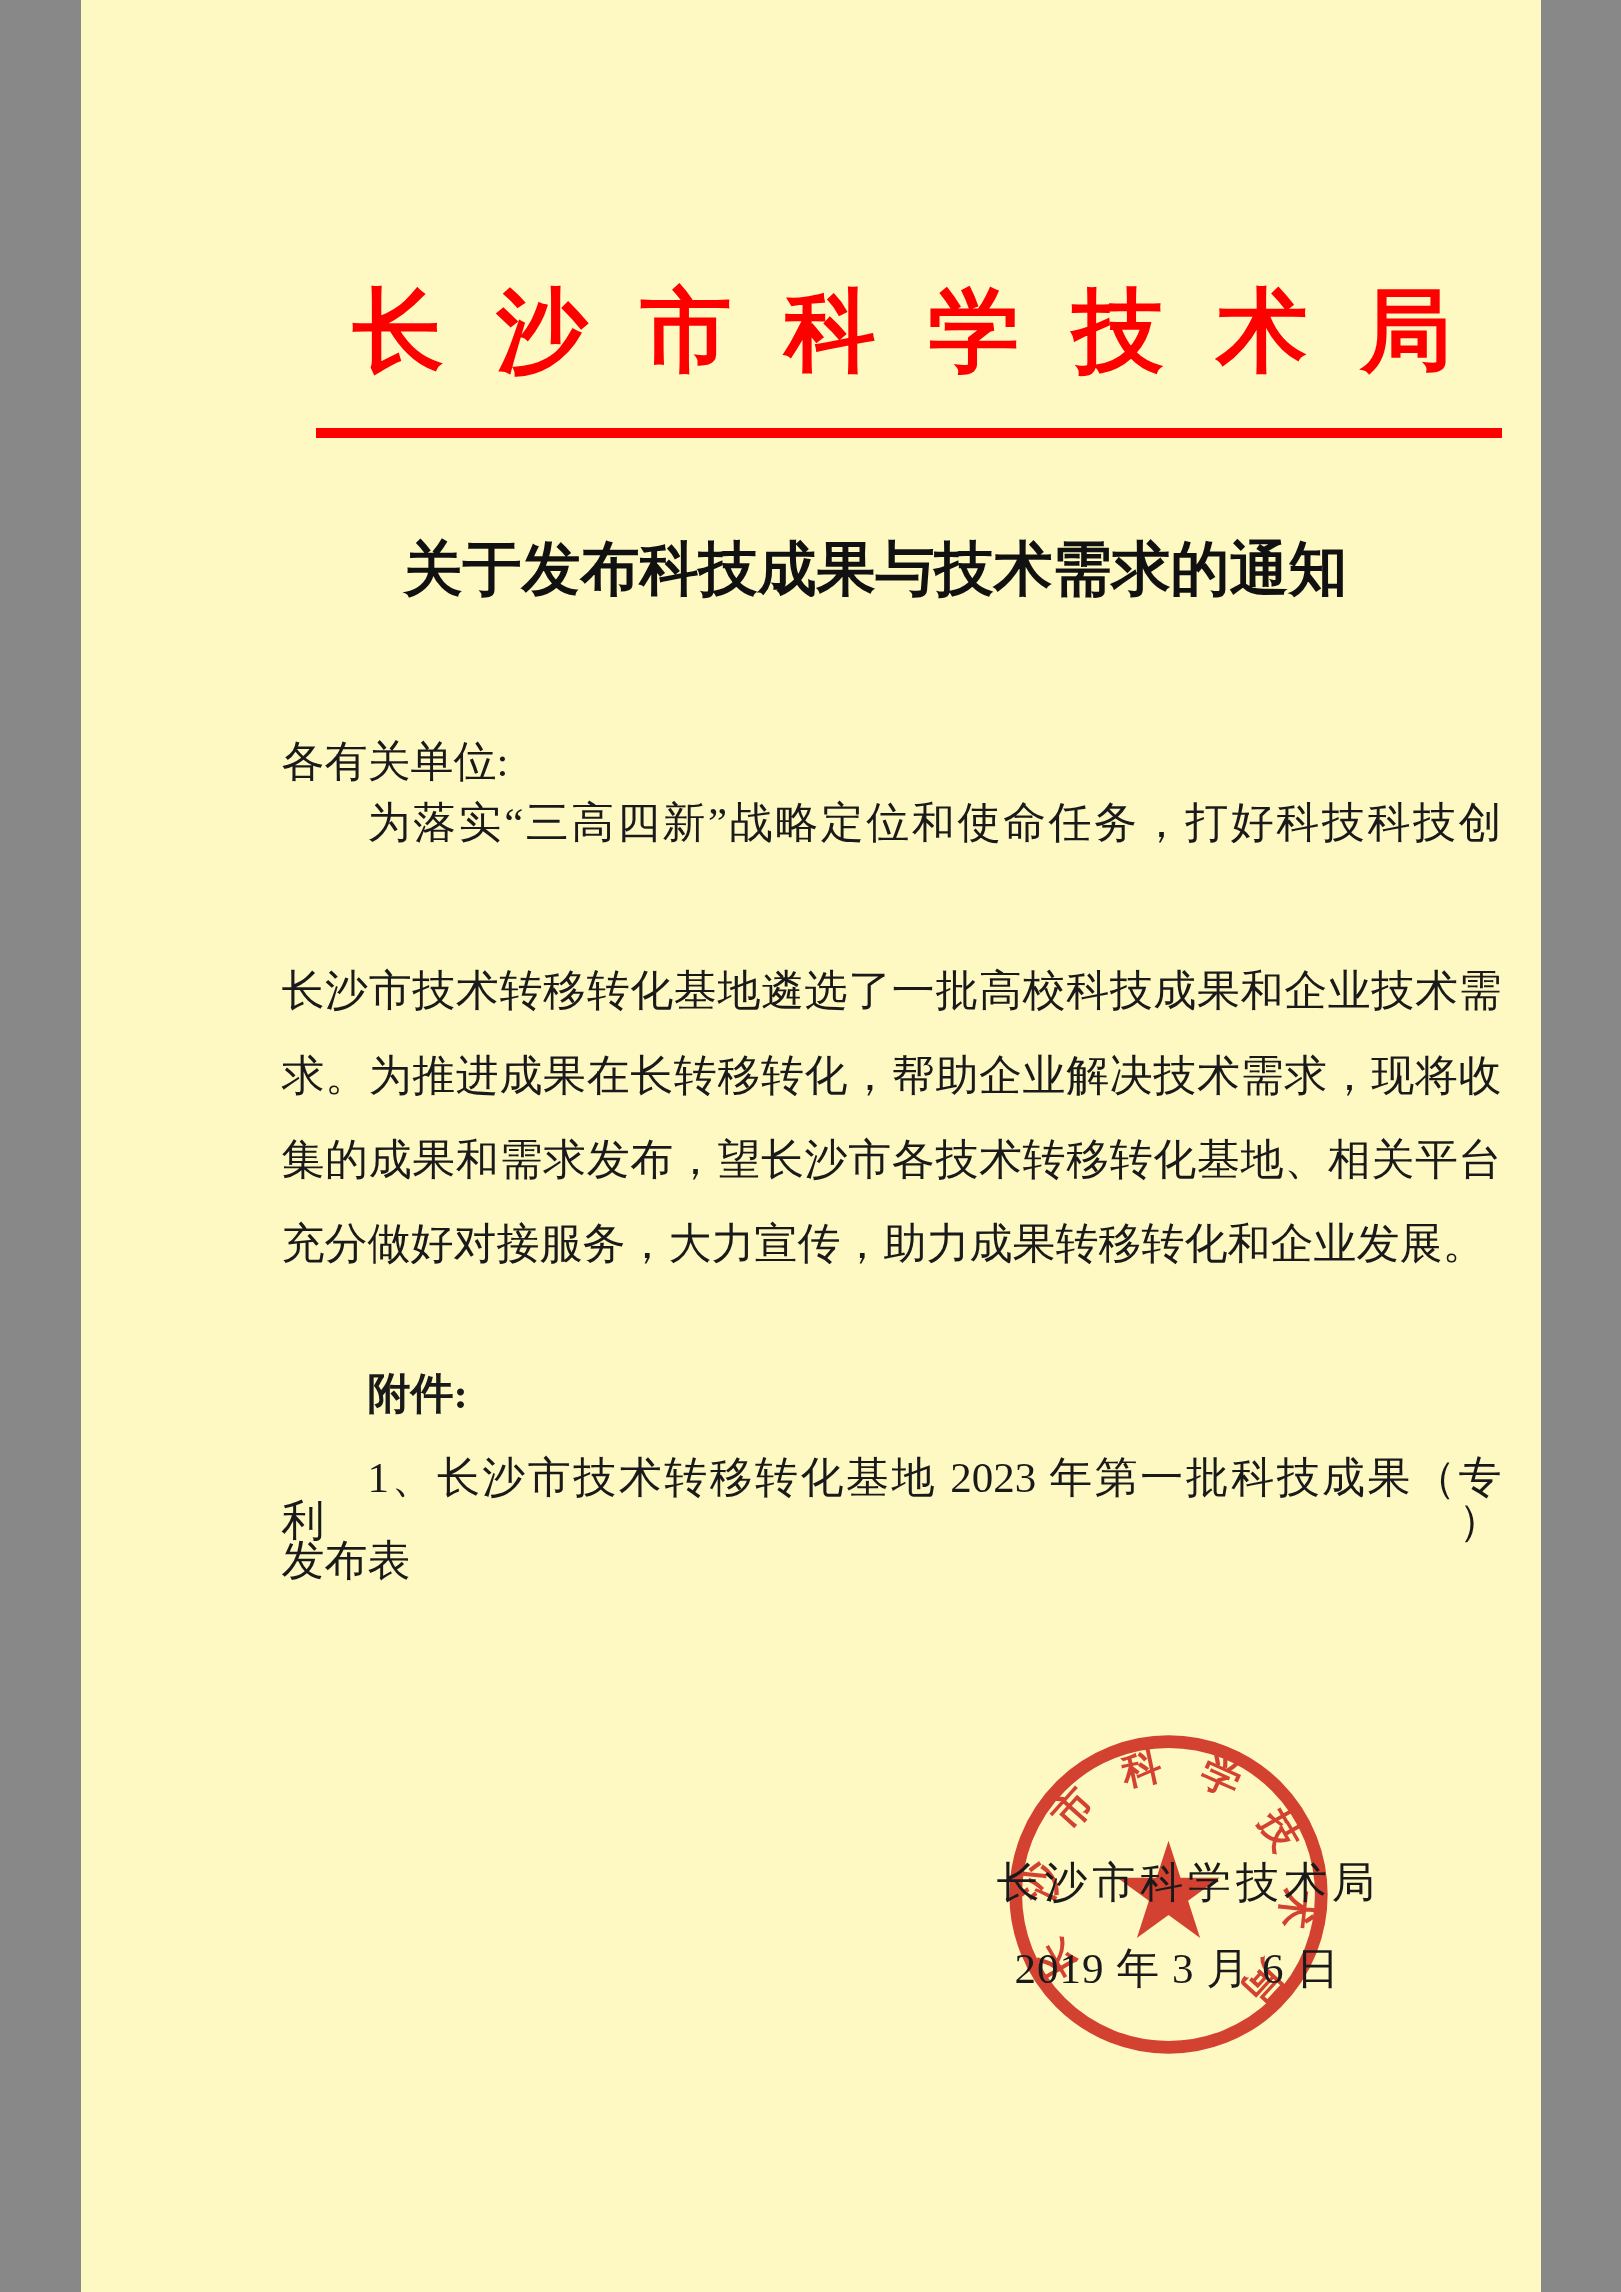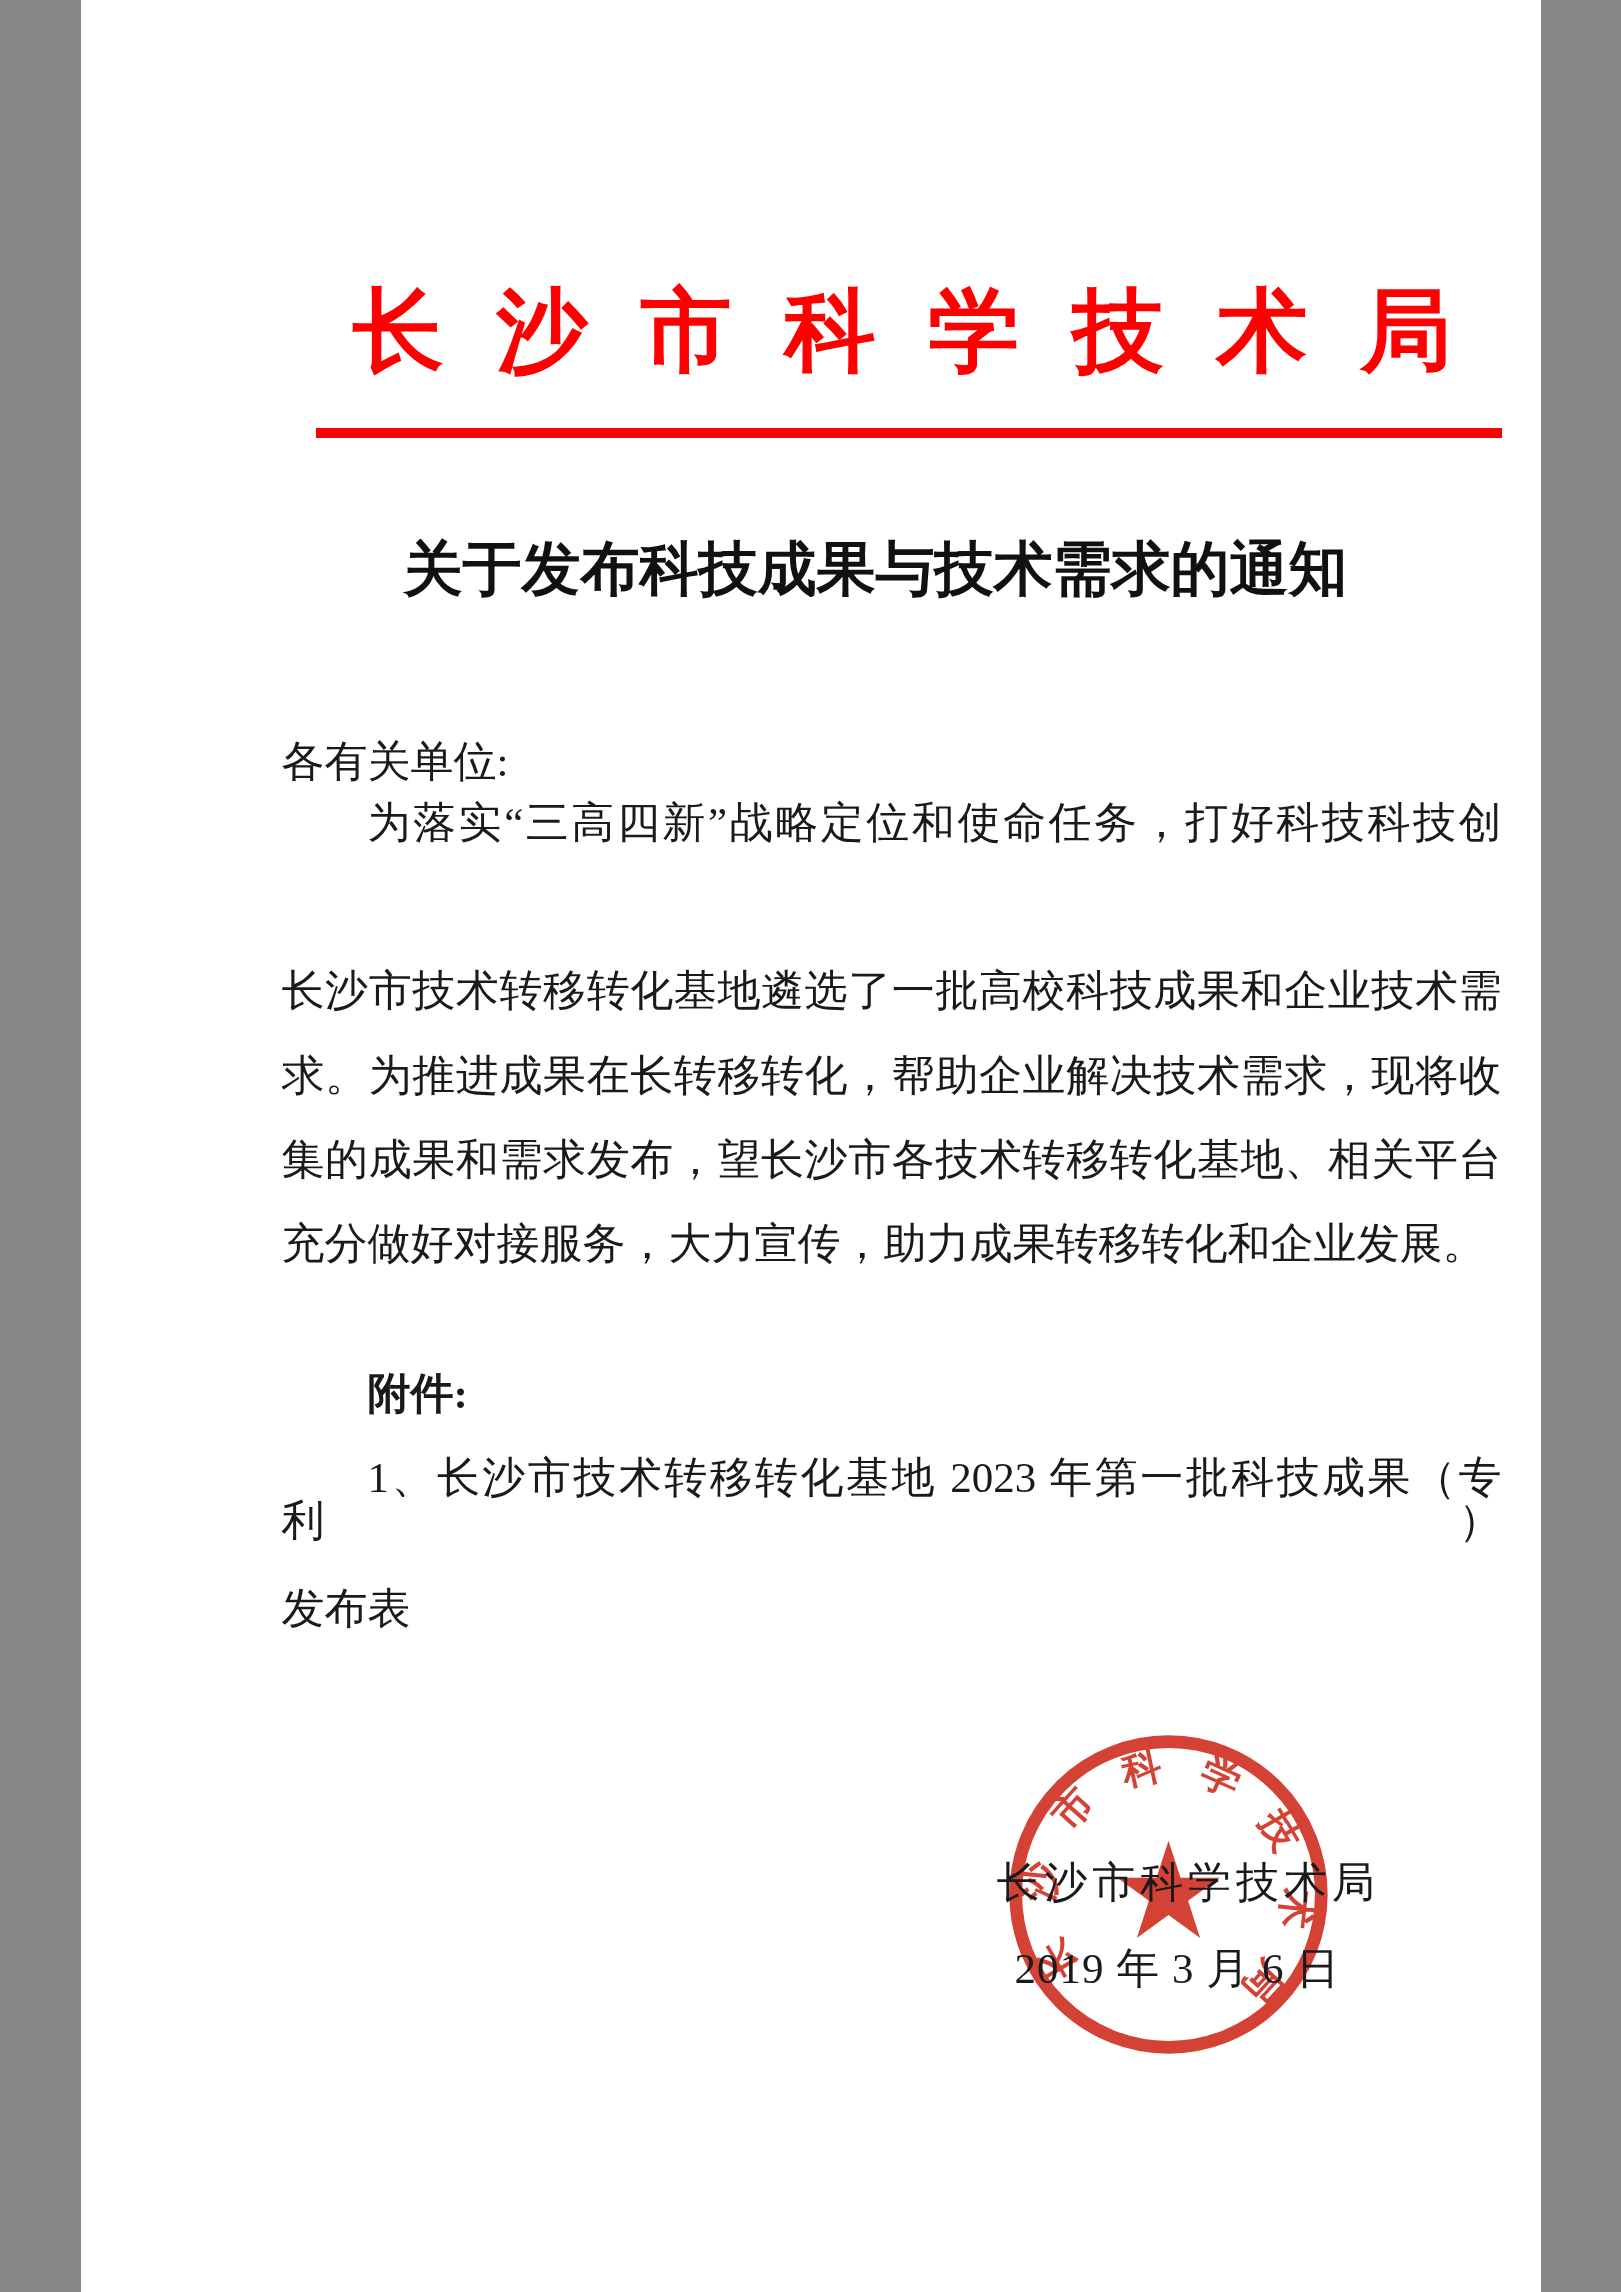--- a/index.html
+++ b/index.html
@@ -1,19 +1,19 @@
 <!DOCTYPE html>
 <html><head>
 <meta charset="utf-8">
 <style>
   html,body{margin:0;padding:0;background:#888;}
   .page{
     position:relative;
     width:1460px;height:2293px;
-    background:#ffffff;
+    background:#fef9c3;
     margin:0 auto;
     overflow:hidden;
     font-family:"Liberation Serif","DejaVu Serif",serif;
     color:#1a1a1a;
   }
   .abs{position:absolute;line-height:1.18;white-space:nowrap;}
 
   
   .agency-title{
     top:282px;left:272px;
@@ -67,21 +67,21 @@
   <div class="abs body-line" style="top:740px;">各有关单位:</div>
 
   <div class="abs body-line just indent" style="top:801px;">为落实“三高四新”战略定位和使命任务，打好科技科技创</div>
   <div class="abs body-line just" style="top:969px;">长沙市技术转移转化基地遴选了一批高校科技成果和企业技术需</div>
   <div class="abs body-line just" style="top:1054px;">求。为推进成果在长转移转化，帮助企业解决技术需求，现将收</div>
   <div class="abs body-line just" style="top:1138px;">集的成果和需求发布，望长沙市各技术转移转化基地、相关平台</div>
   <div class="abs body-line" style="top:1222px;">充分做好对接服务，大力宣传，助力成果转移转化和企业发展。</div>
 
   <div class="abs body-line bold" style="top:1372px;left:287px;width:1134px;">附件:</div>
   <div class="abs body-line just indent" style="top:1456px;">1、长沙市技术转移转化基地 2023 年第一批科技成果（专利）</div>
-  <div class="abs body-line" style="top:1539px;margin-top:48px;">发布表</div>
+  <div class="abs body-line" style="top:1539px;">发布表</div>
 
   <svg class="stamp" width="333" height="333" viewBox="0 0 340 340">
     <defs>
       <path id="sealArc" d="M 79.6 245.9 A 118 118 0 1 1 229.0 272.2" fill="none"></path>
     </defs>
     <circle cx="170" cy="170" r="156" fill="none" stroke="#d23b2c" stroke-width="13"></circle>
     <polygon points="170,115 182.3,153 222.3,153 190,176.5 202.3,214.5 170,191 137.7,214.5 150,176.5 117.7,153 157.7,153" fill="#d23b2c"></polygon>
     <text font-size="40" fill="#d23b2c" font-weight="bold" font-family="Liberation Serif, DejaVu Serif, serif">
       <textPath href="#sealArc" textLength="560" lengthAdjust="spacing">长沙市科学技术局</textPath>
     </text>

